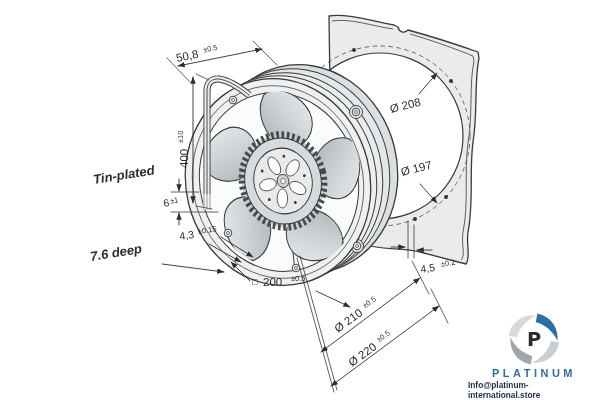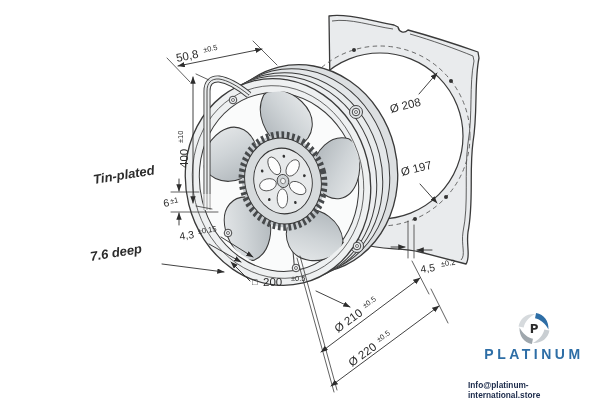--- a/index.html
+++ b/index.html
@@ -5,22 +5,22 @@
   html,body{margin:0;padding:0;background:#fff;}
   .canvas{position:relative;width:600px;height:400px;background:#ffffff;overflow:hidden;
           font-family:"Liberation Sans",sans-serif;}
   svg text{fill:#2b2b2b;}
   .dimtxt{font-size:11.5px;}
   .dimtxt-sm{font-size:10.5px;}
   .toltxt{font-size:7.5px;}
   .note-italic{font-style:italic;font-weight:bold;font-size:13px;}
   .brand{position:absolute;left:468px;top:312px;width:132px;height:88px;
          display:flex;flex-direction:column;align-items:center;justify-content:flex-start;}
-  .brand-name{color:#2e6ea6;font-weight:bold;font-size:14px;letter-spacing:3.5px;margin-top:1px;}
-  .brand-email{color:#1b2a4a;font-weight:bold;font-size:8.3px;margin-top:18px;letter-spacing:0px;}
+  .brand-name{color:#2e6ea6;font-weight:bold;font-size:11px;letter-spacing:3.5px;margin-top:1px;}
+  .brand-email{color:#1b2a4a;font-weight:bold;font-size:8.3px;margin-top:1px;letter-spacing:0px;}
 </style>
 </head>
 <body>
 
 <div class="canvas">
 <svg width="600" height="400" viewBox="0 0 600 400">
   <defs>
     <marker id="ma" orient="auto" markerWidth="10" markerHeight="8" refX="7.5" refY="3">
       <path d="M0,0 L8,3 L0,6 Z" fill="#2d2d2d"></path>
     </marker>

